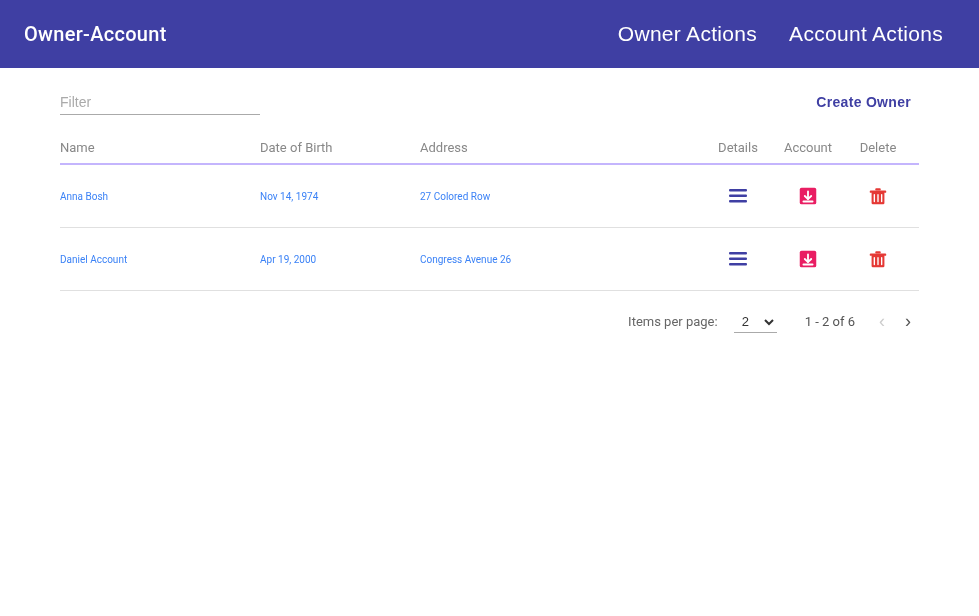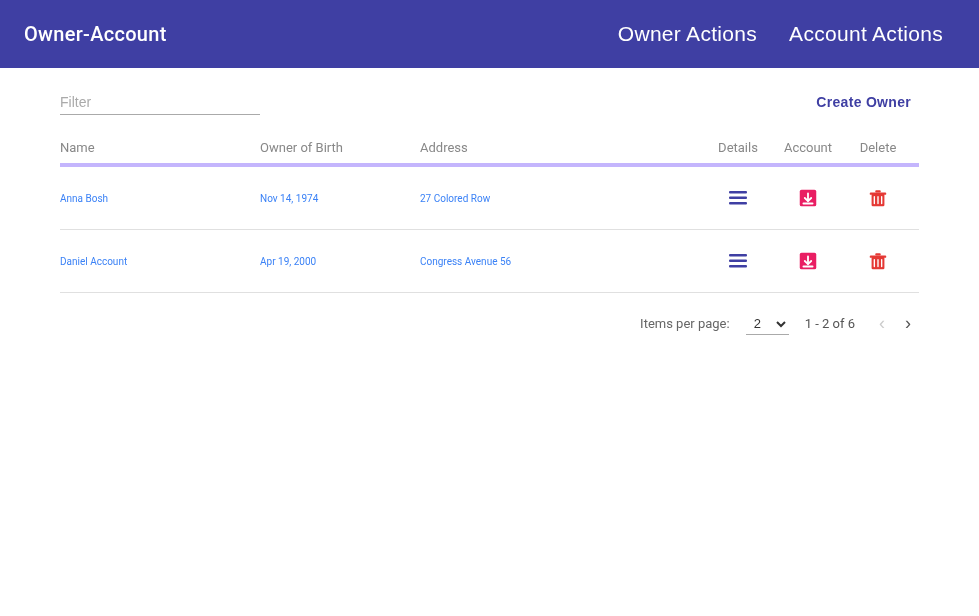--- a/index.html
+++ b/index.html
@@ -81,21 +81,21 @@
 
     
     .table-container {
       padding: 0 60px;
     }
     table {
       width: 100%;
       border-collapse: collapse;
     }
     thead tr {
-      border-bottom: 4px solid #c4b5fd;
+      border-bottom: 2px solid #c4b5fd;
     }
     thead th {
       text-align: left;
       font-weight: 400;
       color: #888;
       font-size: 13px;
       padding: 8px 12px 8px 0;
     }
     tbody tr {
       border-bottom: 1px solid #e0e0e0;
@@ -148,21 +148,21 @@
     .items-per-page-select {
       border: none;
       border-bottom: 1px solid #aaa;
       background: transparent;
       font-size: 13px;
       color: #333;
       padding: 2px 4px;
       cursor: pointer;
       outline: none;
     }
-    .pagination-range { color: #555; }
+    .pagination-range { color: #555; margin-left: 12px; }
     .pagination-nav {
       display: flex;
       gap: 4px;
     }
     .nav-btn {
       background: transparent;
       border: none;
       cursor: pointer;
       color: #555;
       font-size: 18px;
@@ -190,21 +190,21 @@
   <div class="toolbar">
     <input class="filter-input" type="text" placeholder="Filter" style="">
     <button class="create-owner-btn">Create Owner</button>
   </div>
 
   <div class="table-container">
     <table>
       <thead>
         <tr>
           <th class="col-name">Name</th>
-          <th class="col-dob">Owner of Birth</th>
+          <th class="col-dob">Date of Birth</th>
           <th class="col-address">Address</th>
           <th class="col-details">Details</th>
           <th class="col-update">Account</th>
           <th class="col-delete">Delete</th>
         </tr>
       </thead>
       <tbody id="table-body">
       <tr>
       <td class="col-name">Anna Bosh</td>
       <td class="col-dob">Nov 14, 1974</td>
@@ -237,21 +237,21 @@
             <line x1="16" y1="10.5" x2="16" y2="18" stroke="white" stroke-width="1.5" stroke-linecap="round"></line>
             <rect x="3" y="6" width="18" height="2.5" rx="1" fill="#e53935"></rect>
             <rect x="9" y="3.5" width="6" height="2.5" rx="1" fill="#e53935"></rect>
           </svg>
         </button>
       </td>
     </tr>
           <tr>
       <td class="col-name">Daniel Account</td>
       <td class="col-dob">Apr 19, 2000</td>
-      <td class="col-address">Congress Avenue 56</td>
+      <td class="col-address">Congress Avenue 26</td>
       <td class="col-details">
         <button class="icon-btn" title="Details">
           <svg class="lines-icon" viewBox="0 0 20 18" fill="#3f3fa3" xmlns="http://www.w3.org/2000/svg">
             <rect x="1" y="2" width="18" height="2.5" rx="1"></rect>
             <rect x="1" y="7.5" width="18" height="2.5" rx="1"></rect>
             <rect x="1" y="13" width="18" height="2.5" rx="1"></rect>
           </svg>
         </button>
       </td>
       <td class="col-update">

